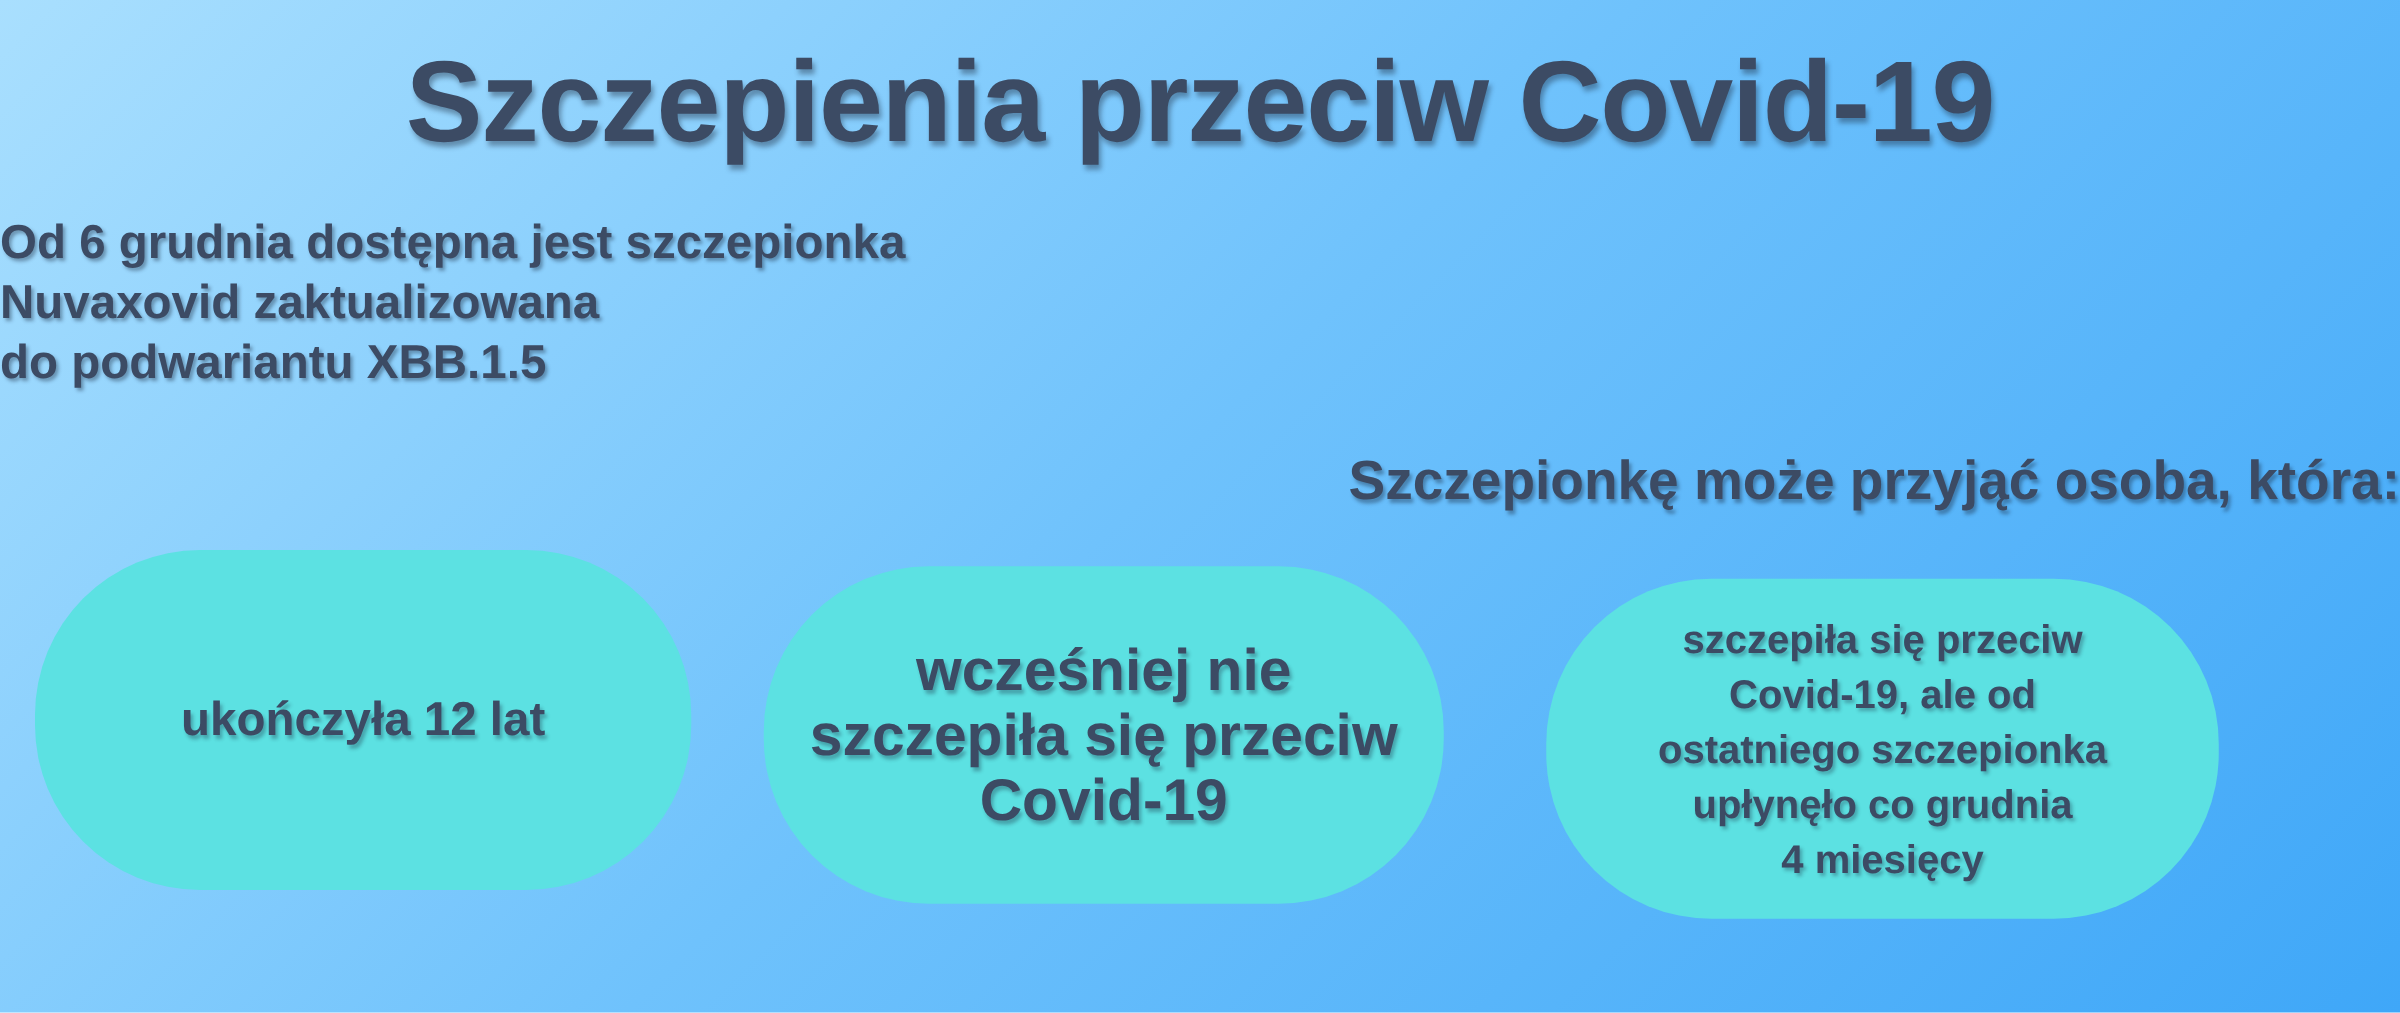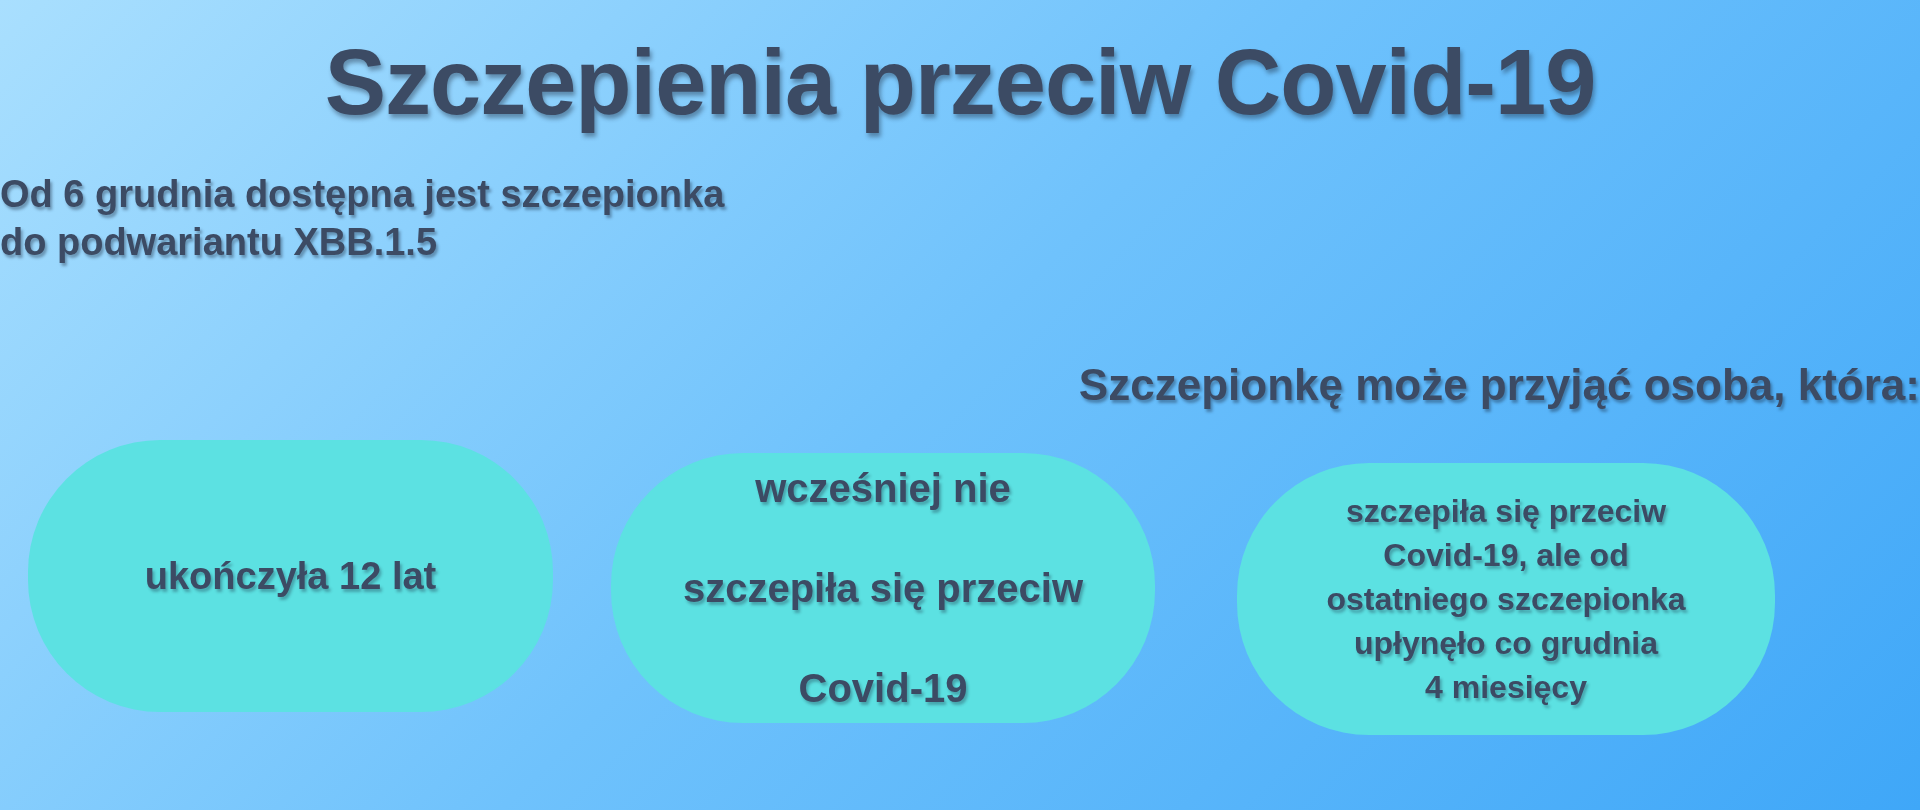--- a/index.html
+++ b/index.html
@@ -41,33 +41,34 @@
   .card{
     position:absolute;
     background:var(--card);
     border-radius:132px;
     display:flex;flex-direction:column;justify-content:center;align-items:center;
     text-align:center;
     color:var(--ink);font-weight:bold;
     text-shadow:2px 3px 3px rgba(22,34,56,0.32);
   }
   .card-1{left:28px;top:440px;width:525px;height:272px;font-size:38px;line-height:50px;align-items:flex-end;}
-  .card-2{left:611px;top:453px;width:544px;height:270px;font-size:40px;line-height:52px;gap:48px;}
+  .card-2{left:611px;top:453px;width:544px;height:270px;font-size:47px;line-height:52px;}
   .card-3{left:1237px;top:463px;width:538px;height:272px;font-size:32px;line-height:44px;}
   .card-line{width:100%;}
 </style>
 </head>
 <body>
 
 <div class="poster">
 
   <h1 class="title">Szczepienia przeciw Covid-19</h1>
 
   <div class="subtitle">
     <div class="subtitle-line">Od 6 grudnia dostępna jest szczepionka</div>
+    <div class="subtitle-line">Nuvaxovid zaktualizowana</div>
     <div class="subtitle-line">do podwariantu XBB.1.5</div>
   </div>
 
   <div class="section-heading">Szczepionkę może przyjąć osoba, która:</div>
 
   <div class="card card-1">
     <div class="card-line">ukończyła 12 lat</div>
   </div>
 
   <div class="card card-2">

